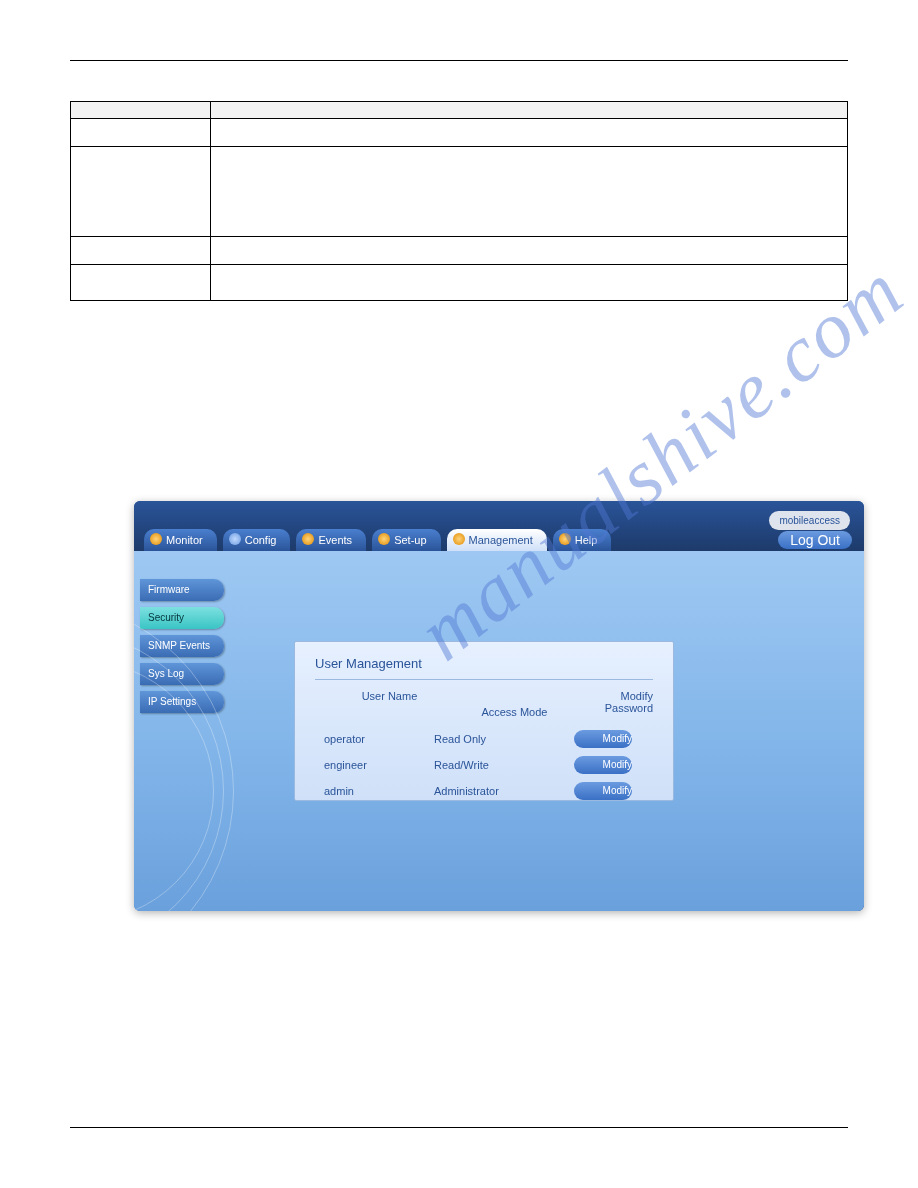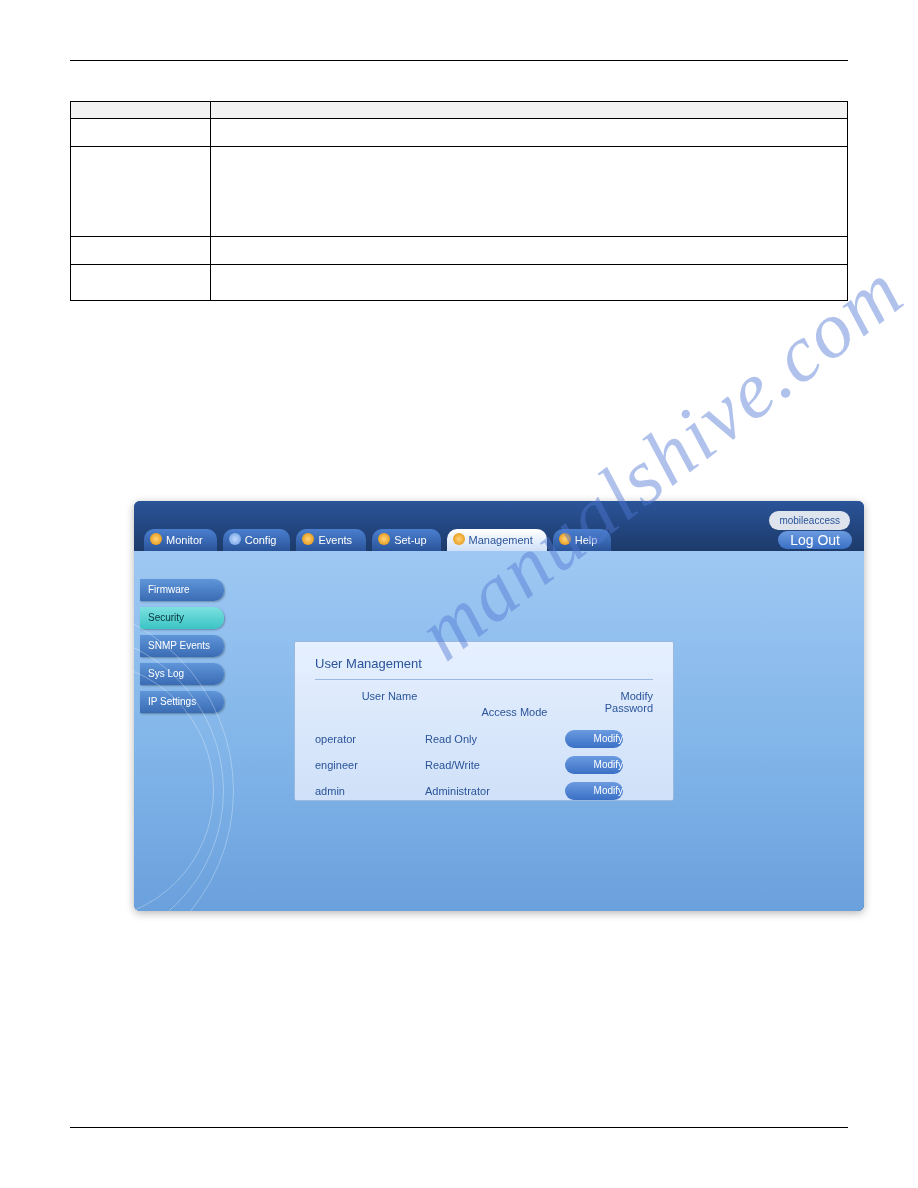--- a/index.html
+++ b/index.html
@@ -62,21 +62,21 @@
   .sbtn.active { background: linear-gradient(#7de0e0, #3ac4c4); color: #05343a; }
 
   .panel {
     margin: 90px 0 0 60px; width: 380px; height: 160px;
     background: linear-gradient(#e6f0ff, #cfe0f8); border: 1px solid #9bb8de; border-radius: 2px;
     padding: 14px 20px;
   }
   .panel-title { font-size: 13px; color: #2a5499; border-bottom: 1px solid #9bb8de; padding-bottom: 8px; margin-bottom: 10px; }
   .hdrr { display: flex; font-size: 11px; color: #2a5499; margin-bottom: 12px; text-align: right; }
   .hdrr .c-a{ width: 110px; } .hdrr .c-b{ width: 140px; margin-top: 16px; } .hdrr .c-c{ width: 110px; padding-left: 47px; }
-  .drow { display: flex; font-size: 11px; color: #2a5499; margin-bottom: 8px; align-items: center; }
+  .drow { display: flex; font-size: 11px; color: #2a5499; margin-bottom: 8px; align-items: center; margin-left: 9px; }
   .drow .c-a{ width: 110px; } .drow .c-b{ width: 140px; }
   .mbtn { display: inline-block; width: 58px; height: 18px;
           background: linear-gradient(#6b9be0, #3a70c5); border-radius: 9px;
           color: #fff; font-size: 10px; text-align: right; line-height: 18px; }
 
   
   .wm { position: absolute; left: 40%; top: 35%; font-size: 80px; color: rgba(80,120,210,.45);
         transform: rotate(-38deg); transform-origin: center; font-style: italic;
         font-family: "Segoe Script", "Comic Sans MS", cursive; pointer-events: none;
         letter-spacing: 2px; white-space: nowrap; }

